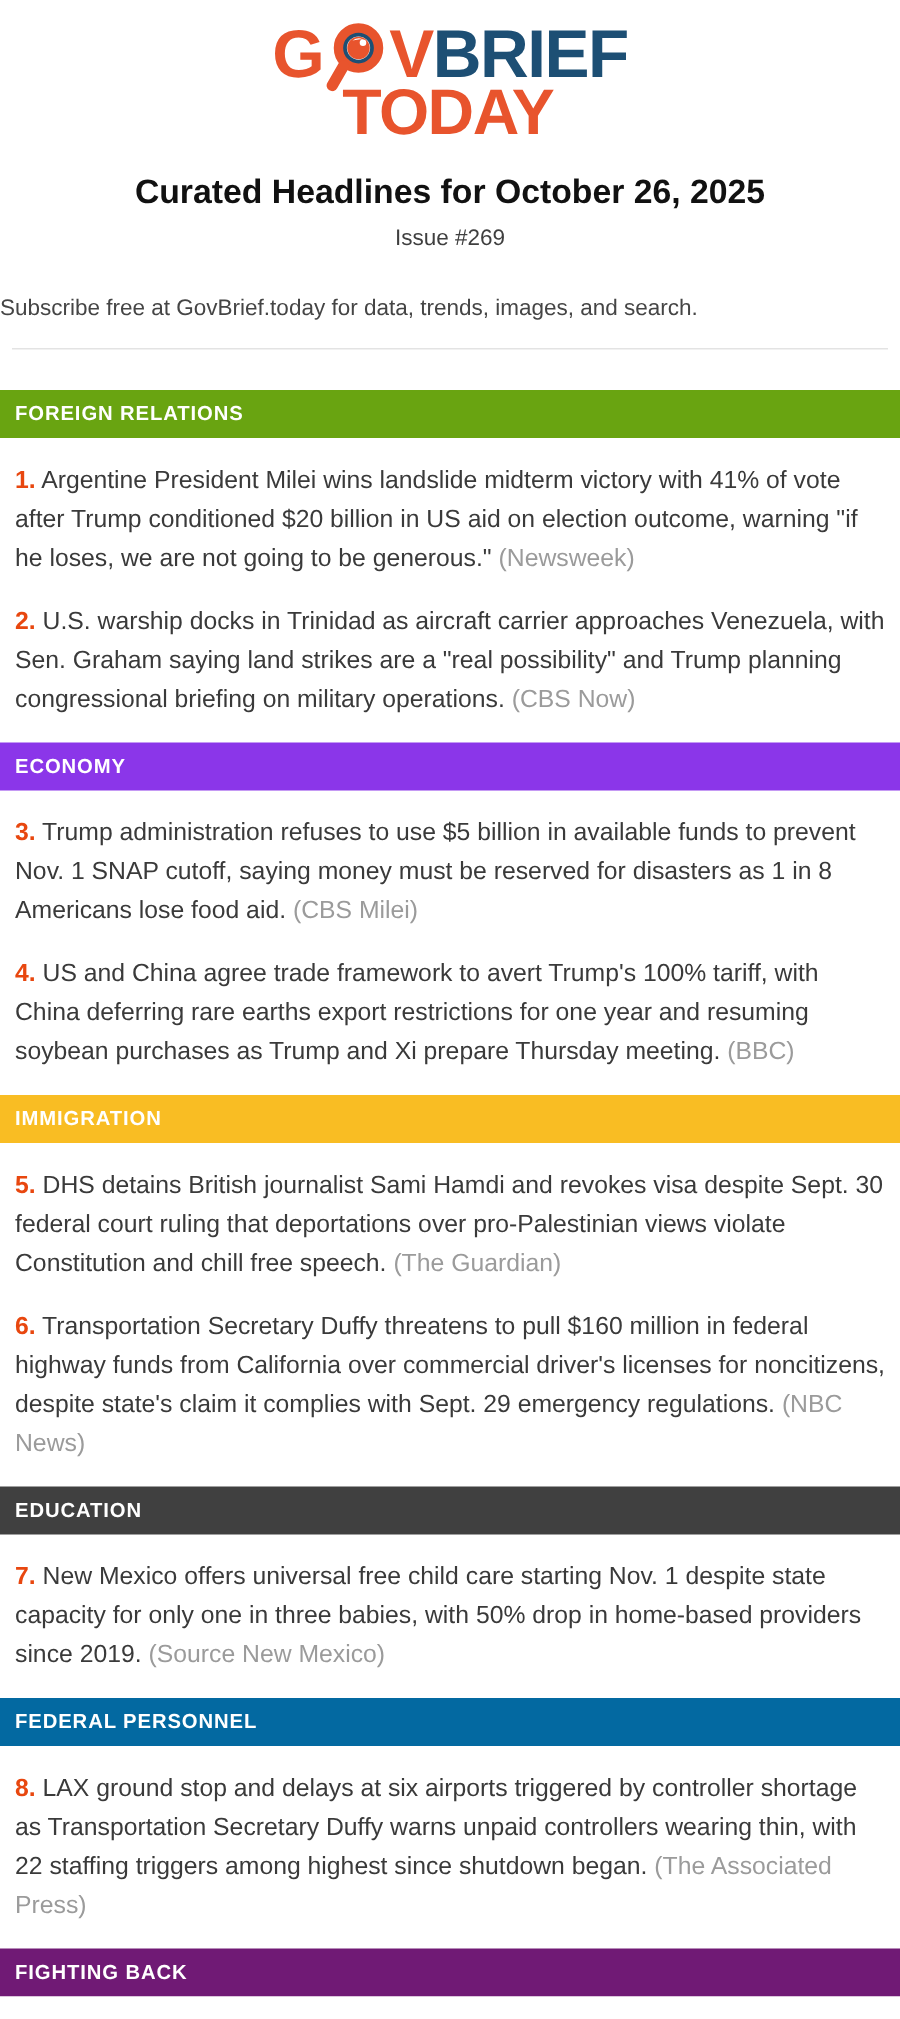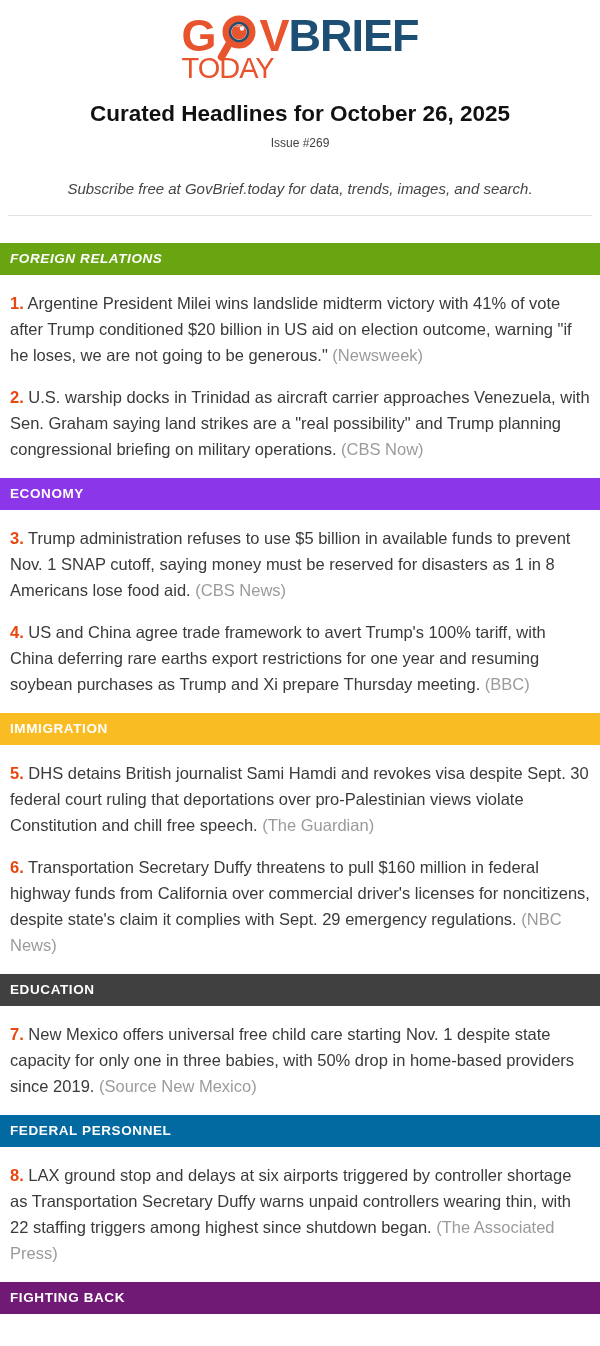--- a/index.html
+++ b/index.html
@@ -11,28 +11,28 @@
     color: #3a3a3a;
   }
   
   .logo-wrap { padding-top: 12px; text-align: center; }
   .logo { display: inline-block; }
   .logo-line1 {
     display: flex; align-items: center; justify-content: center;
     font-weight: bold; font-size: 45px; letter-spacing: -1px; line-height: 1;
   }
   .logo-line2 {
-    font-weight: normal; font-size: 29px; letter-spacing: -1px; line-height: 1;
-    text-align: left; margin-top: -4px; padding-right: 3px;
+    font-weight: bold; font-size: 43px; letter-spacing: -1px; line-height: 1;
+    text-align: center; margin-top: -4px; padding-right: 3px;
   }
   .magnifier { width: 42px; height: 46px; margin: 0 1px; position: relative; top: 3px; }
   
   .title { text-align: center; font-weight: bold; font-size: 22.5px; color: #111; margin-top: 18px; }
-  .issue { text-align: center; font-size: 12px; color: #3f3f3f; margin-top: 9px; }
-  .tagline { text-align: center; font-style: italic; font-size: 15px; color: #454545; margin-top: 30px; }
+  .issue { text-align: center; font-size: 15px; color: #3f3f3f; margin-top: 9px; }
+  .tagline { text-align: left; font-size: 15px; color: #454545; margin-top: 30px; }
   .divider { border: 0; border-top: 1px solid #e3e3e3; margin: 18px 8px 0 8px; }
   
   .section-bar {
     margin-top: 16px;
     height: 32px; line-height: 32px;
     padding-left: 10px;
     color: #ffffff; font-weight: bold; font-size: 13.5px; letter-spacing: 0.6px;
   }
   .section-bar.first { margin-top: 27px; }
   .headline {
@@ -62,37 +62,37 @@
     </div>
     <div class="logo-line2" style="color: rgb(232, 84, 45);">TODAY</div>
   </div>
 </div>
 
 <h1 class="title">Curated Headlines for October 26, 2025</h1>
 <div class="issue">Issue #269</div>
 <div class="tagline">Subscribe free at GovBrief.today for data, trends, images, and search.</div>
 <hr class="divider">
 
-<div class="section-bar first" style="background-color: rgb(105, 164, 17); font-style: italic;">FOREIGN RELATIONS</div>
+<div class="section-bar first" style="background-color: rgb(105, 164, 17);">FOREIGN RELATIONS</div>
 <p class="headline">
   <span class="num" style="color: rgb(232, 71, 15);">1.</span>
   <span>Argentine President Milei wins landslide midterm victory with 41% of vote after Trump conditioned $20 billion in US aid on election outcome, warning "if he loses, we are not going to be generous."</span>
   <span class="source">(Newsweek)</span>
 </p>
 <p class="headline">
   <span class="num" style="color: rgb(232, 71, 15);">2.</span>
   <span>U.S. warship docks in Trinidad as aircraft carrier approaches Venezuela, with Sen. Graham saying land strikes are a "real possibility" and Trump planning congressional briefing on military operations.</span>
   <span class="source">(CBS Now)</span>
 </p>
 
 <div class="section-bar" style="background-color: rgb(139, 54, 233);">ECONOMY</div>
 <p class="headline">
   <span class="num" style="color: rgb(232, 71, 15);">3.</span>
   <span>Trump administration refuses to use $5 billion in available funds to prevent Nov. 1 SNAP cutoff, saying money must be reserved for disasters as 1 in 8 Americans lose food aid.</span>
-  <span class="source">(CBS News)</span>
+  <span class="source">(CBS Milei)</span>
 </p>
 <p class="headline">
   <span class="num" style="color: rgb(232, 71, 15);">4.</span>
   <span>US and China agree trade framework to avert Trump's 100% tariff, with China deferring rare earths export restrictions for one year and resuming soybean purchases as Trump and Xi prepare Thursday meeting.</span>
   <span class="source">(BBC)</span>
 </p>
 
 <div class="section-bar" style="background-color: rgb(249, 189, 35);">IMMIGRATION</div>
 <p class="headline">
   <span class="num" style="color: rgb(232, 71, 15);">5.</span>

